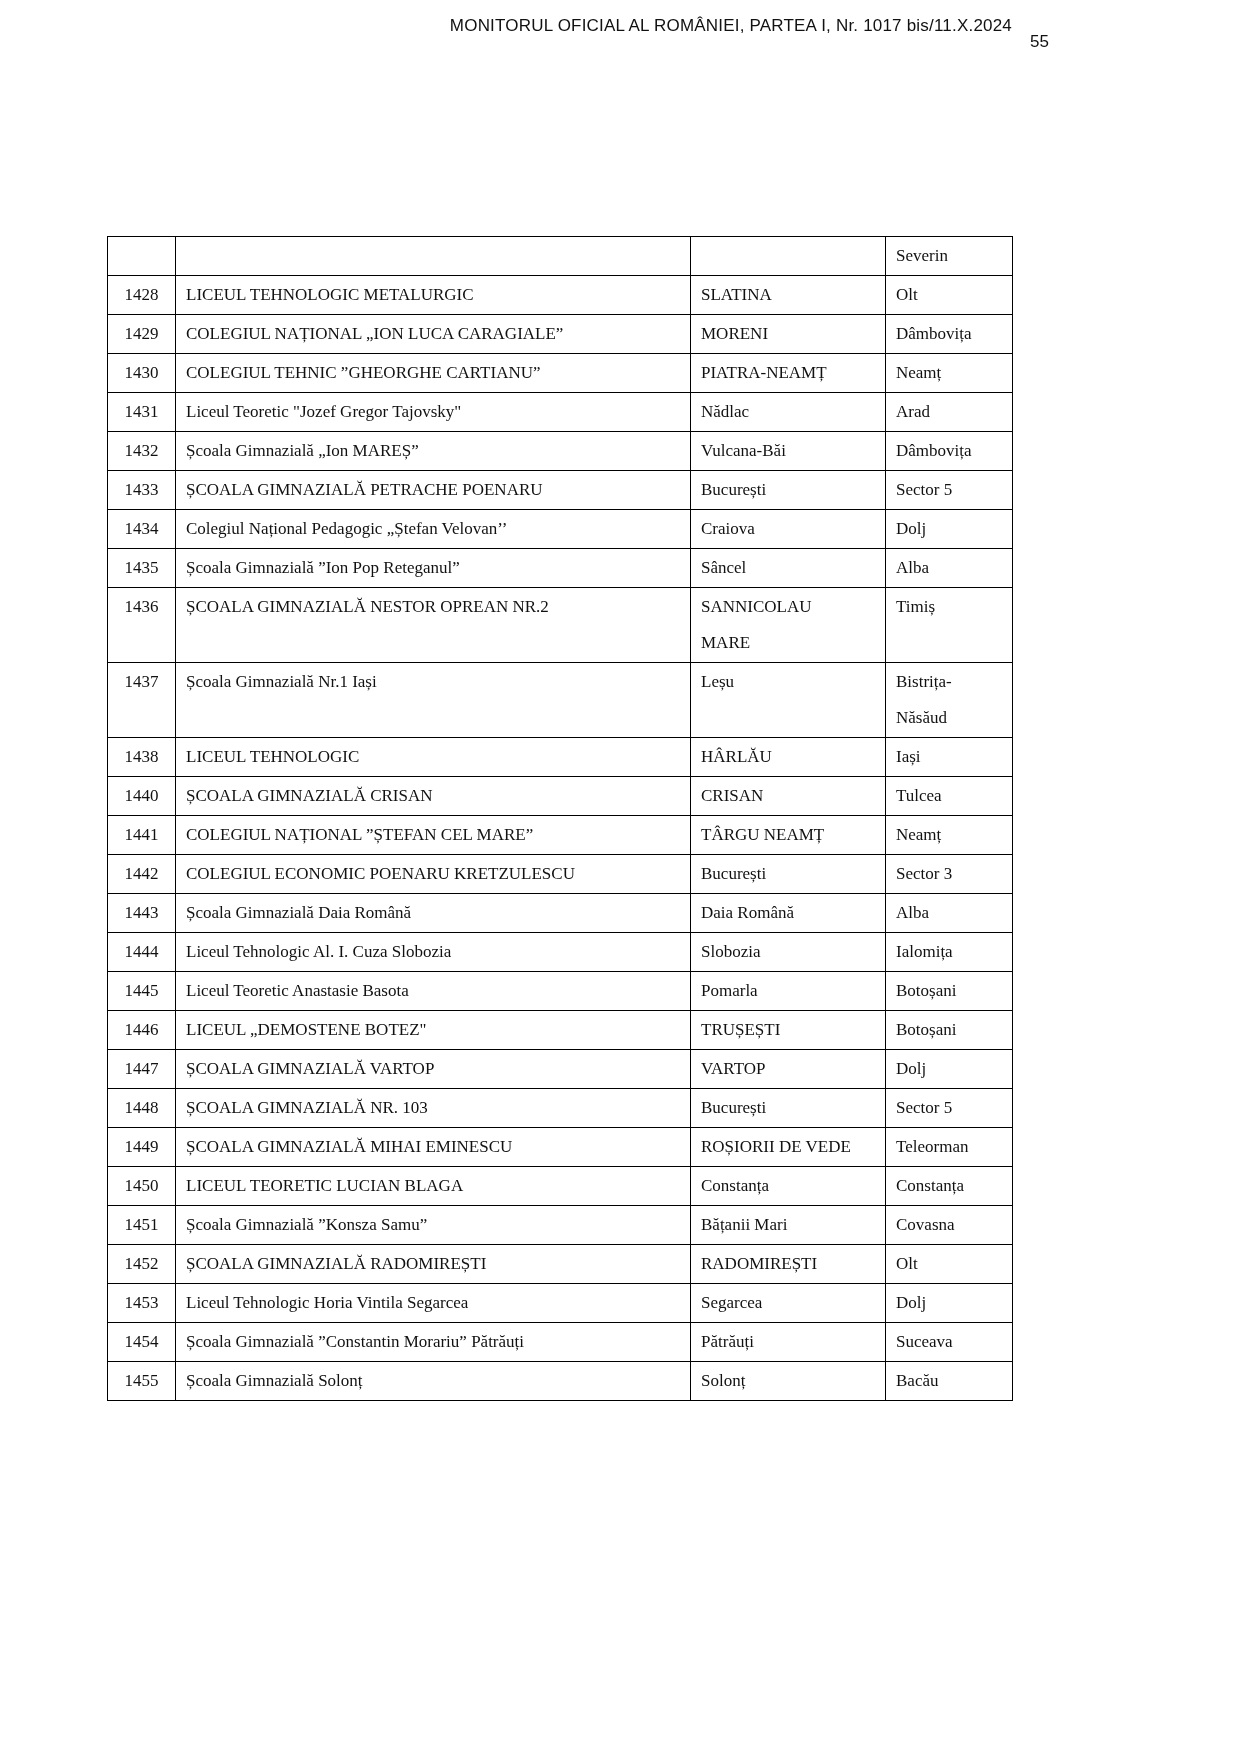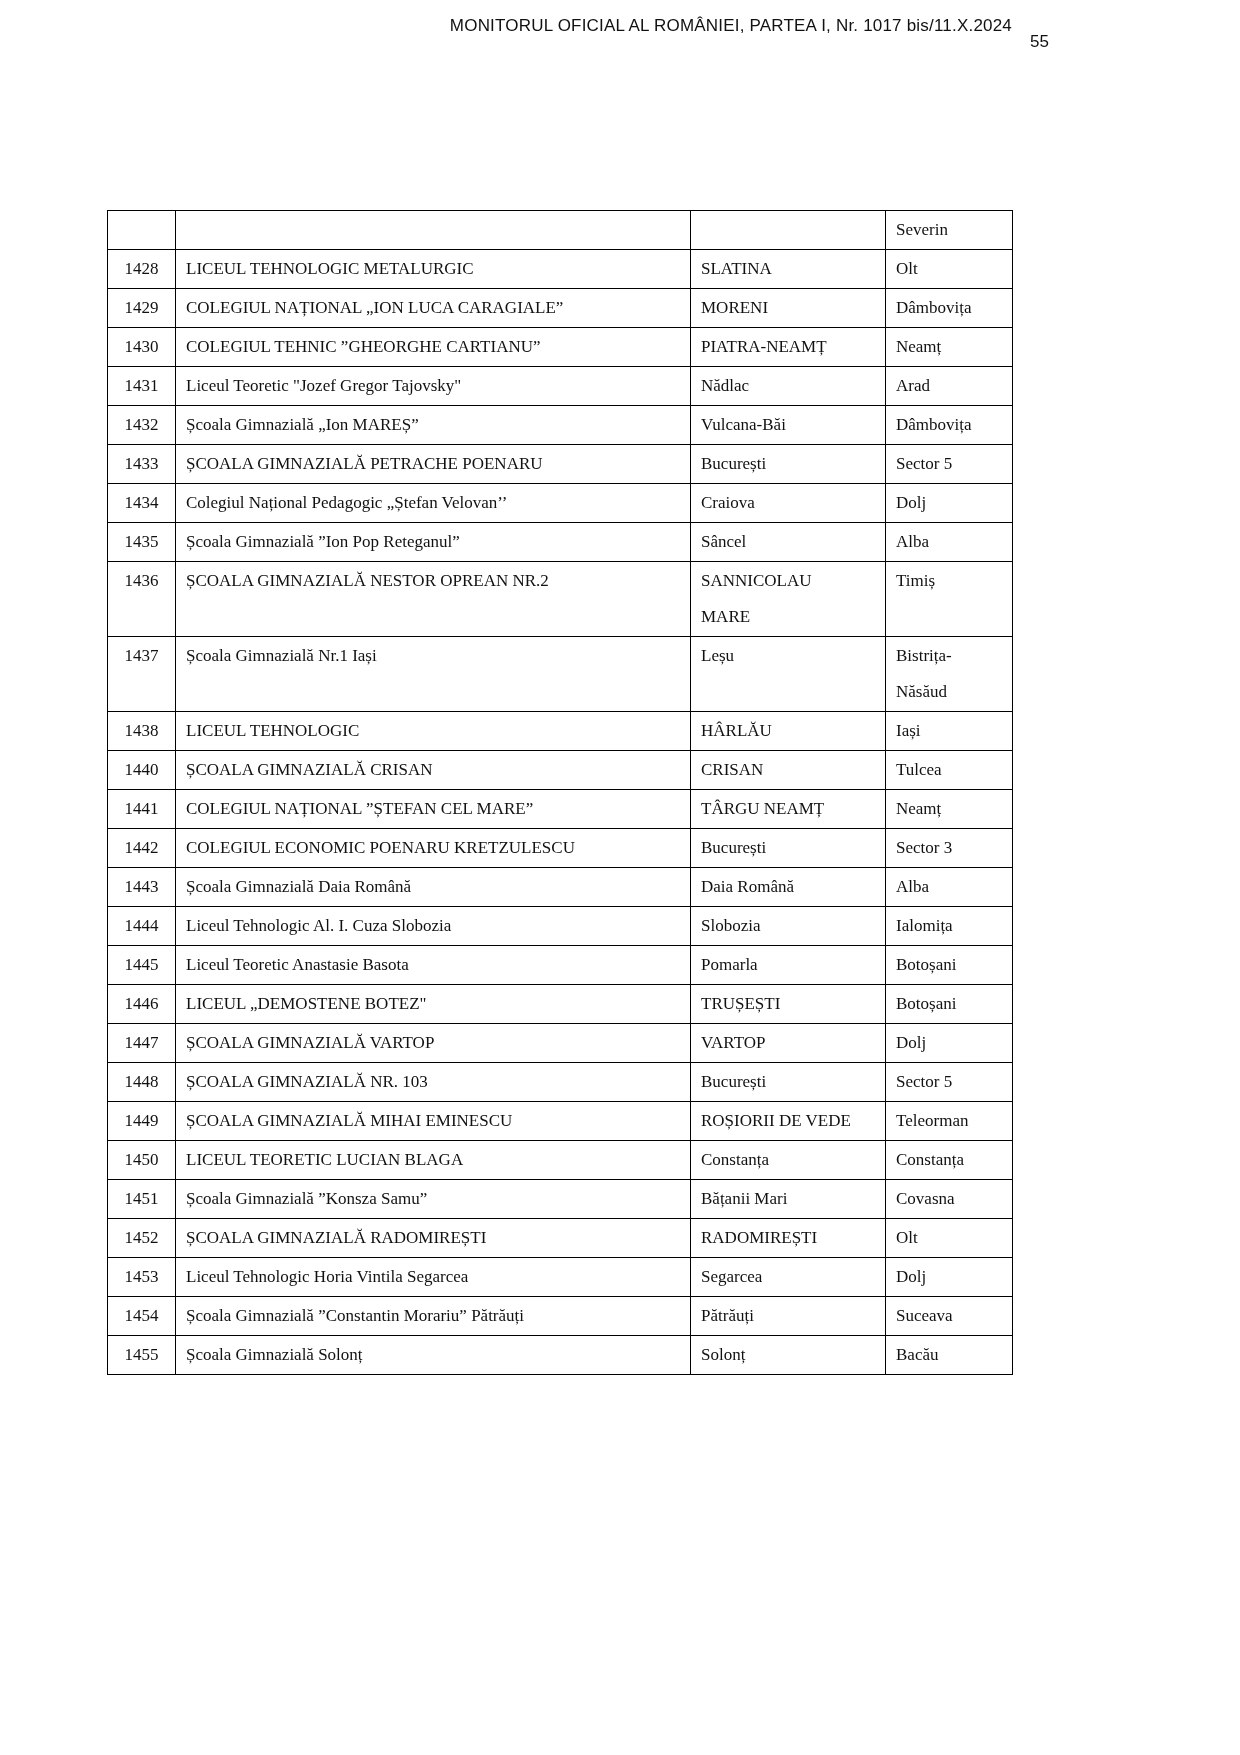--- a/index.html
+++ b/index.html
@@ -31,21 +31,21 @@
     position: absolute;
     top: 16px;
     left: 1030px;
     font-family: Liberation Sans, sans-serif;
     font-size: 17px;
     color: #111111;
     margin-top: 16px;
   }
   table.schools-table {
     position: absolute;
-    top: 210px;
+    top: 236px;
     left: 107px;
     width: 905px;
     border-collapse: collapse;
     table-layout: fixed;
   }
   table.schools-table td {
     border: 1px solid #000000;
     font-family: "Liberation Serif", serif;
     font-size: 17px;
     line-height: 36px;

